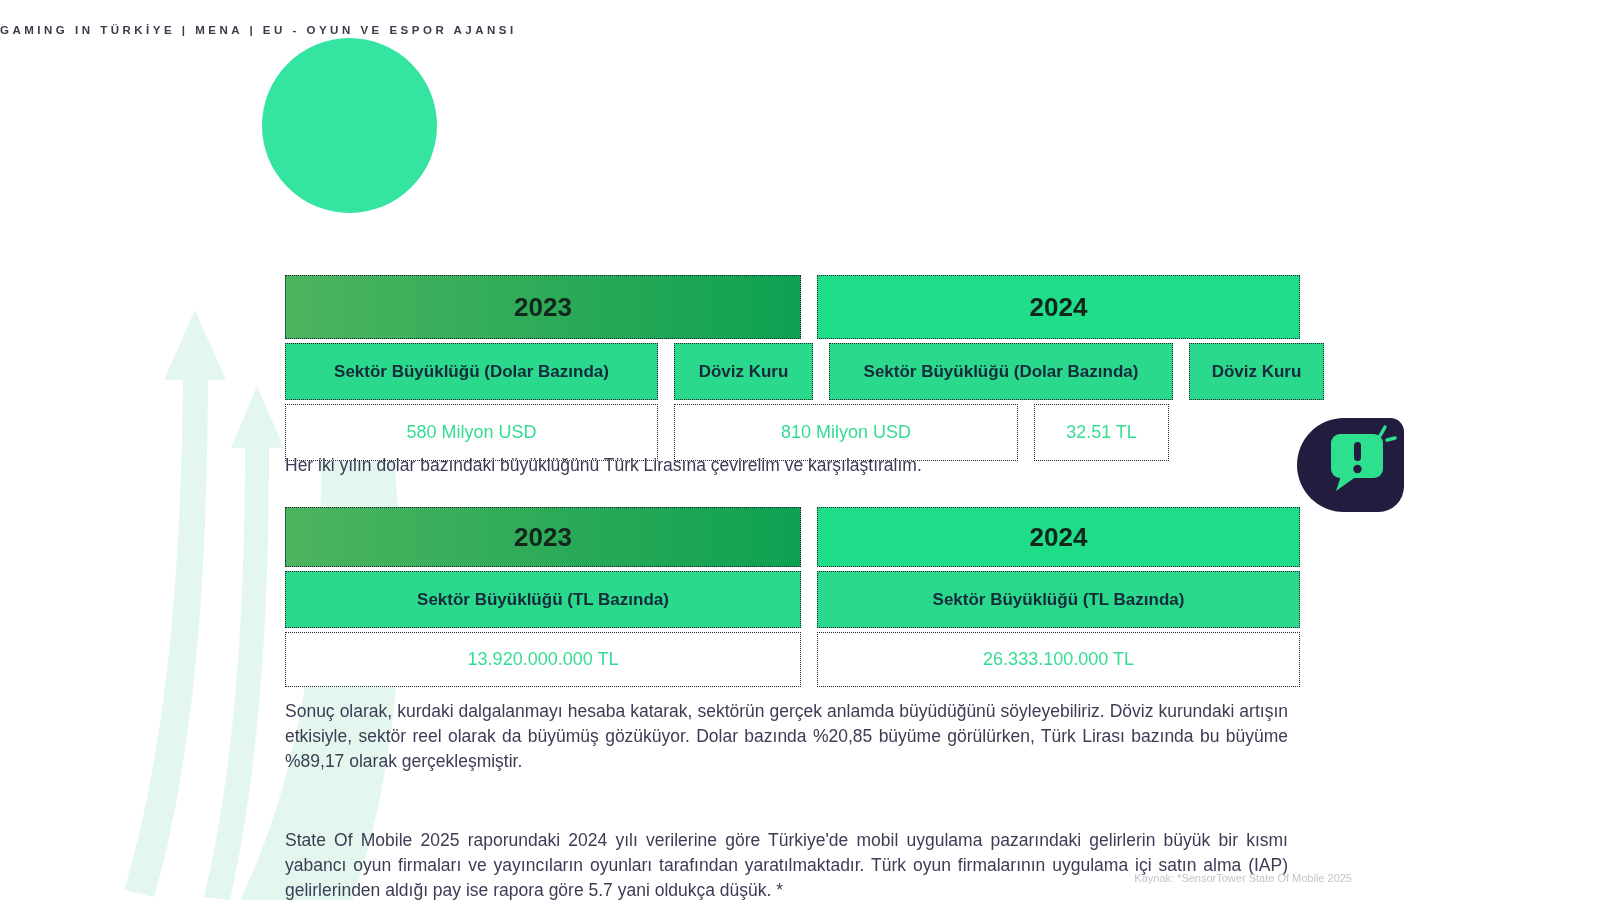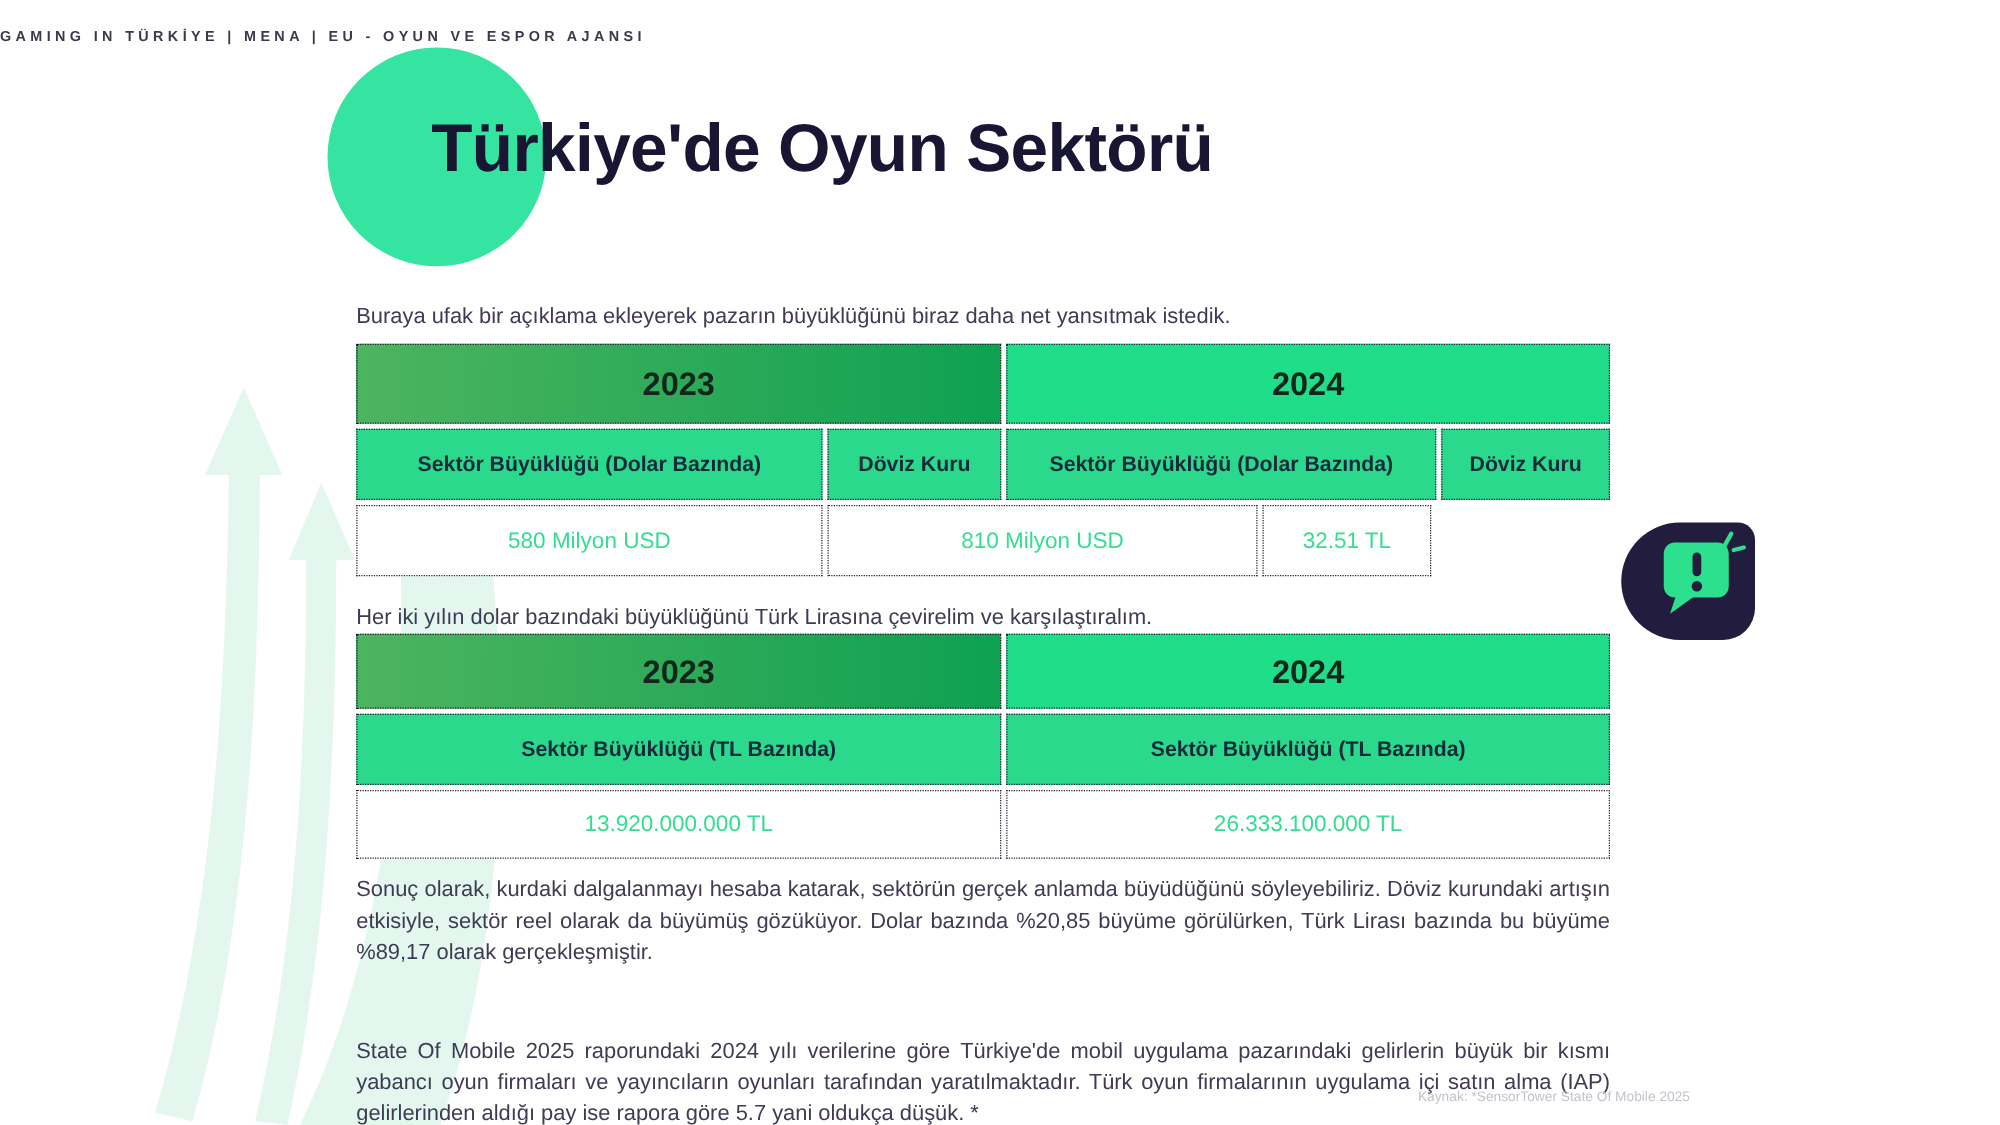--- a/index.html
+++ b/index.html
@@ -19,28 +19,28 @@
   .title{
     position:absolute;left:345px;top:90px;margin:0;
     font-size:54px;font-weight:800;letter-spacing:-0.5px;color:#181633;
     line-height:1.1;white-space:nowrap;
   }
   .bodytext{
     position:absolute;left:285px;width:1003px;margin:0;
     font-size:17.5px;color:#3c3c55;line-height:1.43;
   }
   .intro{top:240px;}
-  .middle{top:481px;}
+  .middle{top:453px;}
   .para1{top:699px;text-align:justify;}
   .para2{top:828px;text-align:justify;}
   .tbl{position:absolute;left:285px;width:1003px;background:#ffffff;
     display:flex;flex-direction:column;gap:4px;}
   .tbl1{top:275px;}
   .tbl2{top:507px;}
-  .trow{display:flex;gap:4px;}
+  .trow{display:flex;gap:16px;}
   .cell{
     border:1.5px dotted #222233;box-sizing:border-box;
     display:flex;align-items:center;justify-content:center;text-align:center;
   }
   .yr-row .cell{height:64px;font-size:26px;font-weight:800;color:#13261c;}
   .tbl2 .yr-row .cell{height:60px;}
   .sub-row .cell{height:57px;font-size:17px;font-weight:700;color:#152a3a;background:#2bd98c;}
   .val-row .cell{height:57px;font-size:18px;font-weight:400;color:#35dd92;background:#ffffff;}
   .tbl2 .val-row .cell{height:55px;}
   .y2023{background:linear-gradient(90deg,#4db45f 0%,#0ea152 100%);}
@@ -72,23 +72,21 @@
       <path d="M183,380 C181,560 169,740 124,890 L154,897 C198,744 207,558 208,380 Z"></path>
       <path d="M257,386 L231,448 L284,448 Z"></path>
       <path d="M245,448 C245,606 236,762 204,897 L230,900 C261,760 269,604 269,448 Z"></path>
       <path d="M320,425 C326,610 302,772 240,900 L352,900 C400,764 410,598 391,425 Z"></path>
     </g>
   </svg>
 
   <div class="tagline">GAMING IN TÜRKİYE | MENA | EU - OYUN VE ESPOR AJANSI</div>
 
   <div class="title-circle"></div>
-  <h1 class="title">Türkiye'de Oyun Sektörü</h1>
 
-  <p class="bodytext intro">Buraya ufak bir açıklama ekleyerek pazarın büyüklüğünü biraz daha net yansıtmak istedik.</p>
 
   <div class="tbl tbl1">
     <div class="trow yr-row">
       <div class="cell y2023 w-g23">2023</div>
       <div class="cell y2024 w-g24">2024</div>
     </div>
     <div class="trow sub-row">
       <div class="cell w-s1">Sektör Büyüklüğü (Dolar Bazında)</div>
       <div class="cell w-k1">Döviz Kuru</div>
       <div class="cell w-s2">Sektör Büyüklüğü (Dolar Bazında)</div>

